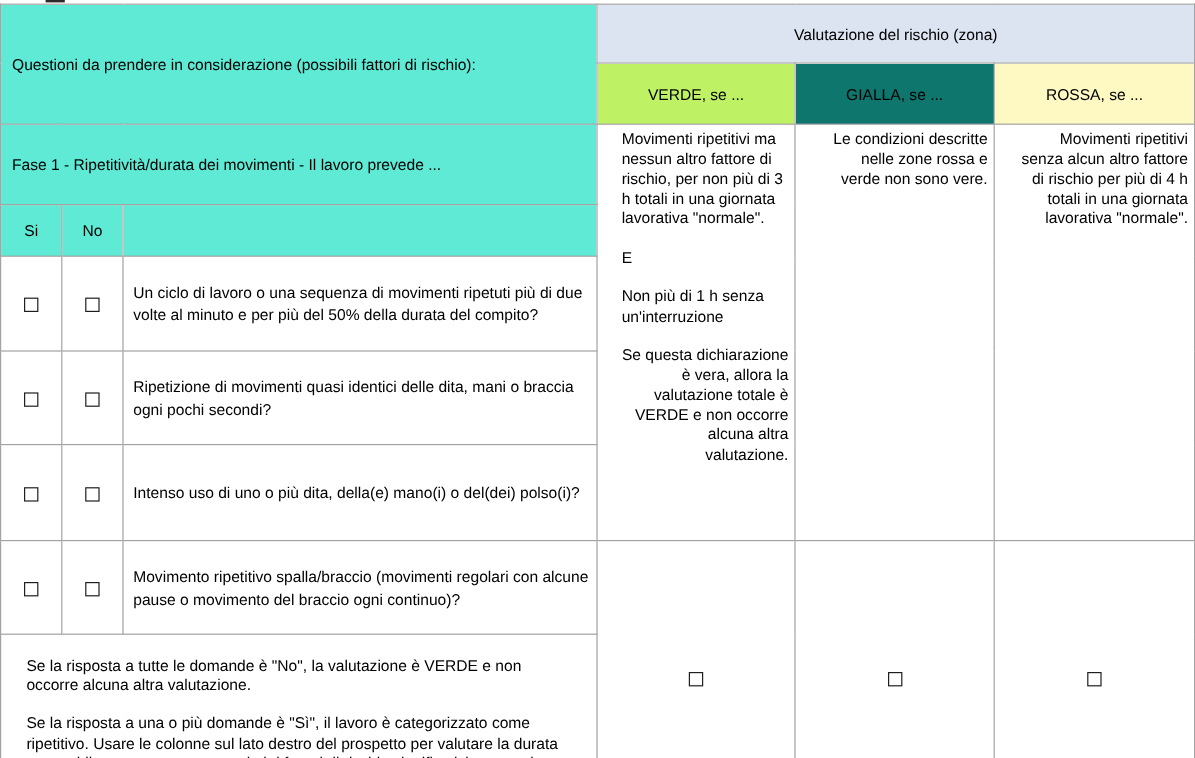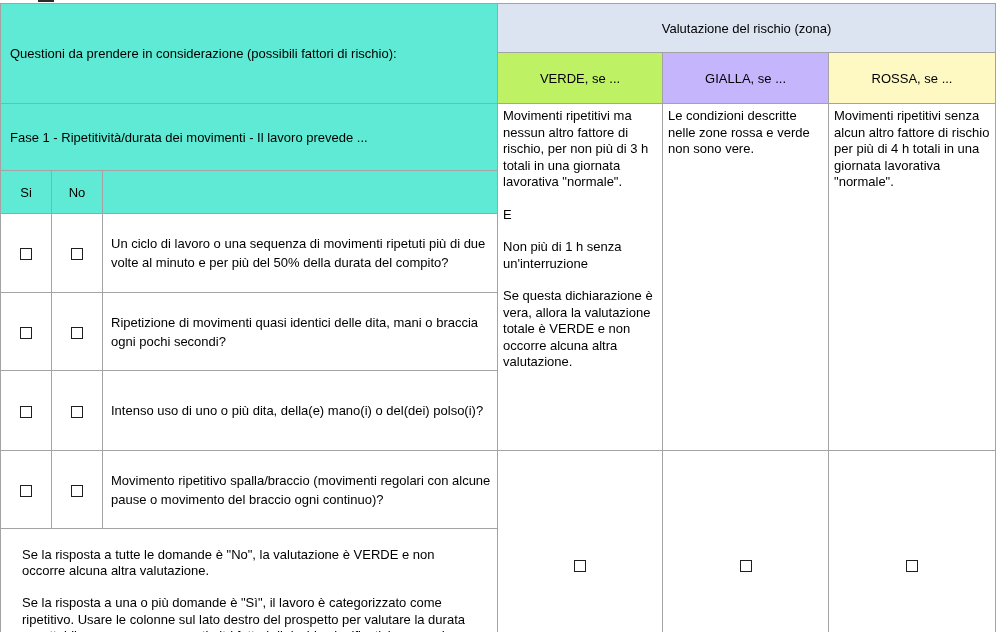--- a/index.html
+++ b/index.html
@@ -37,22 +37,22 @@
     vertical-align: middle;
     overflow: hidden;
   }
   .gray   { background: #5eead4; }
   .center { text-align: center; }
   .top    { vertical-align: top; }
   .qtitle { padding-left: 9px; }
   .fase   { padding-left: 9px; }
   .qtext  { padding-left: 8px; padding-right: 4px; line-height: 19px; }
   .desc   { padding: 4px 5px; line-height: 16.5px; }
-  .desc p { margin: 0 0 16px 0; }
-  .desc p:last-child { margin-bottom: 0; }
+  .desc p { margin: 0 0 16px 15px; }
+  .desc p:last-child { margin-bottom: 0; text-align: right; }
   .footer { padding: 2px 5px; line-height: 16.2px; }
   .footer p { margin: 16px; }
   .checkbox {
     display: inline-block;
     width: 12px;
     height: 12px;
     border: 1.5px solid #1f1f1f;
     background: #ffffff;
     vertical-align: middle;
   }
@@ -74,21 +74,21 @@
     </colgroup>
 
     <tbody>
         <tr style="height:49px">
       <td colspan="3" rowspan="2" class="gray qtitle">Questioni da prendere in considerazione (possibili fattori di rischio):</td>
       <td colspan="3" class="center" style="background-color: rgb(219, 228, 240);">Valutazione del rischio (zona)</td>
     </tr>
 
     <tr style="height:51px">
       <td class="center" style="background-color: #bef264;">VERDE, se ...</td>
-      <td class="center" style="background-color: #c4b5fd;">GIALLA, se ...</td>
+      <td class="center" style="background-color: #0f766e;">GIALLA, se ...</td>
       <td class="center" style="background-color: #fef9c3;">ROSSA, se ...</td>
     </tr>
 
     <tr style="height:67px">
       <td colspan="3" class="gray fase">Fase 1 - Ripetitività/durata dei movimenti - Il lavoro prevede ...</td>
       <td rowspan="5" class="desc top">
         <p>Movimenti ripetitivi ma nessun altro fattore di rischio, per non più di 3 h totali in una giornata lavorativa "normale".</p>
         <p>E</p>
         <p>Non più di 1 h senza un'interruzione</p>
         <p>Se questa dichiarazione è vera, allora la valutazione totale è VERDE e non occorre alcuna altra valutazione.</p>

